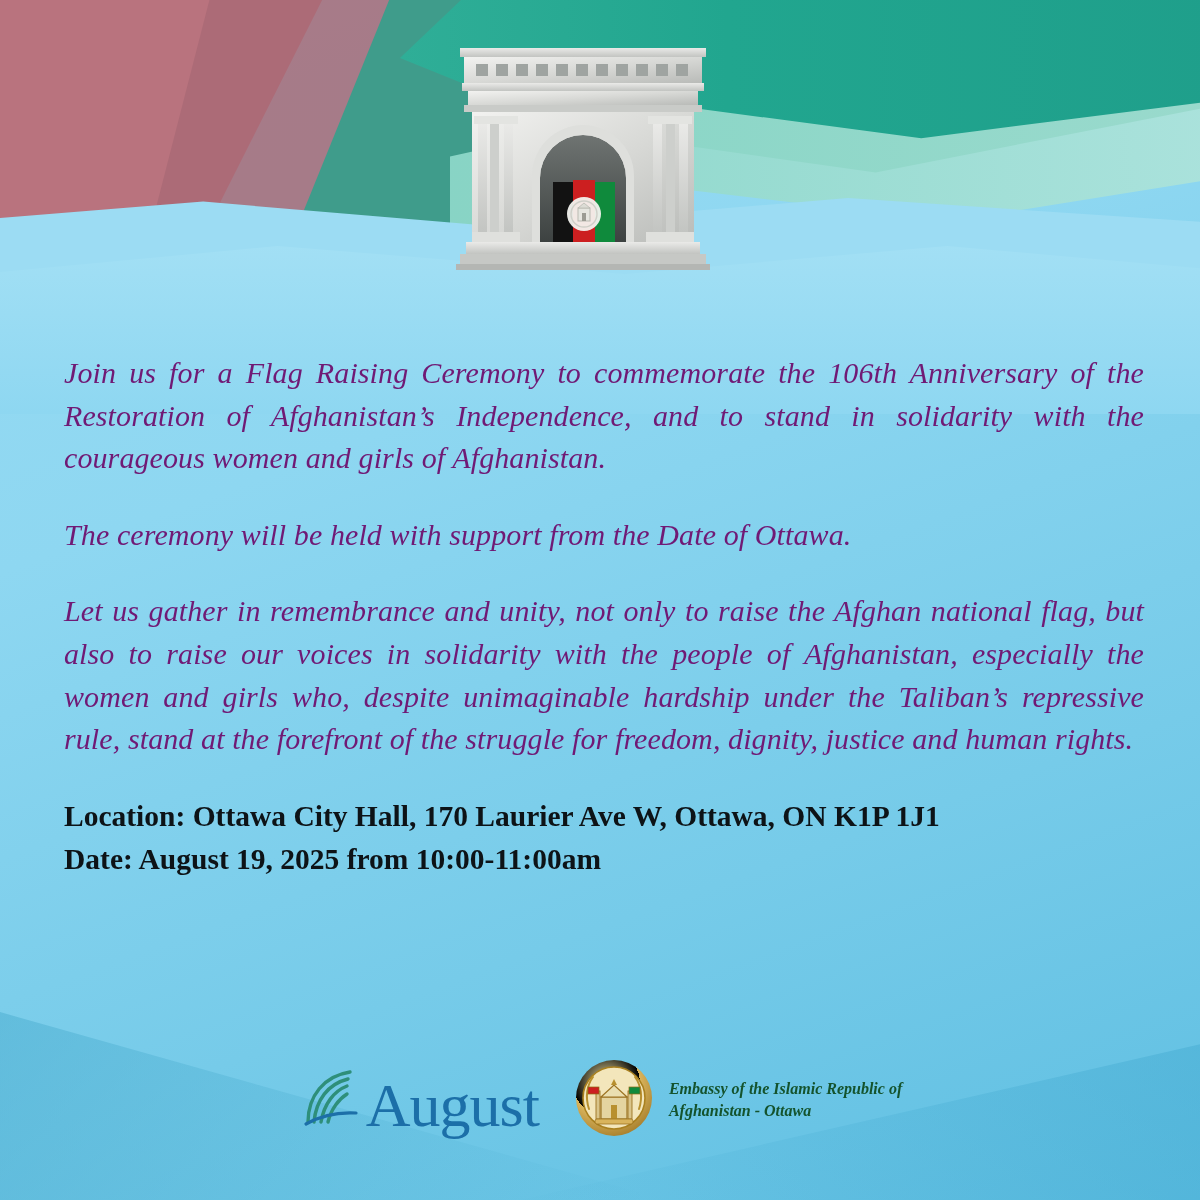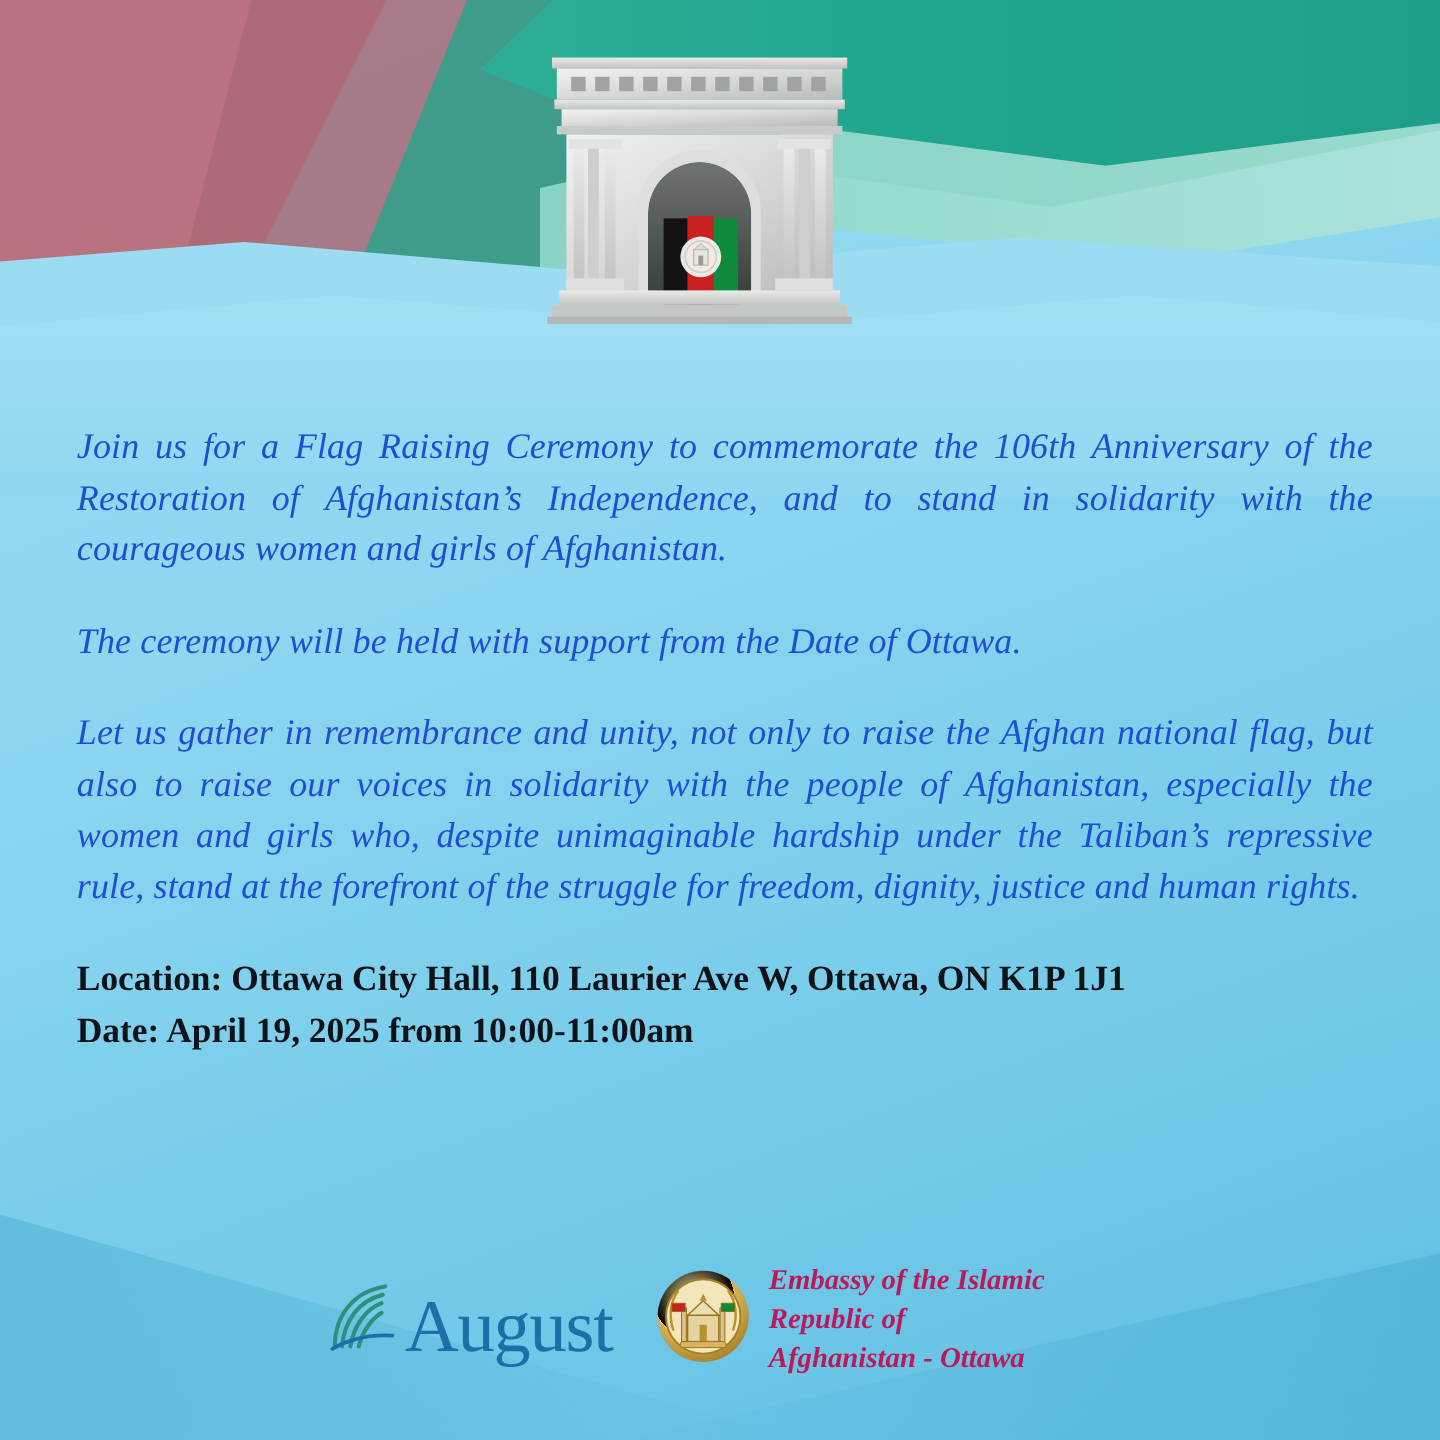--- a/index.html
+++ b/index.html
@@ -112,21 +112,21 @@
   .content {
     position: absolute;
     left: 64px;
     top: 352px;
     width: 1080px;
   }
   .para {
     font-size: 30px;
     line-height: 1.42;
     font-style: italic;
-    color: #1d4ed8;
+    color: #701a75;
     text-align: justify;
     margin: 0 0 34px 0;
     letter-spacing: .1px;
   }
   .para.last { }
 
   .details {
     font-size: 29.5px;
     line-height: 1.48;
     color: #0d1317;
@@ -160,23 +160,23 @@
   }
   .emb {
     display: flex;
     align-items: center;
     gap: 14px;
   }
   .emb-text {
     font-family: "Liberation Serif", serif;
     font-style: italic;
     font-weight: bold;
-    font-size: 24px;
+    font-size: 16px;
     line-height: 1.35;
-    color: #be185d;
+    color: #14532d;
     max-width: 290px;
   }
 </style>
 </head>
 <body>
 
 <div id="poster">
 
   <div class="bg-base"></div>
   <div class="wedge-rose"></div>
@@ -270,22 +270,22 @@
       <rect x="4" y="222" width="254" height="6" fill="#b4b6b3"></rect>
     </svg>
   </div>
 
   <div class="content">
     <p class="para">Join us for a Flag Raising Ceremony to commemorate the 106th Anniversary of the Restoration of Afghanistan’s Independence, and to stand in solidarity with the courageous women and girls of Afghanistan.</p>
     <p class="para">The ceremony will be held with support from the Date of Ottawa.</p>
     <p class="para last">Let us gather in remembrance and unity, not only to raise the Afghan national flag, but also to raise our voices in solidarity with the people of Afghanistan, especially the women and girls who, despite unimaginable hardship under the Taliban’s repressive rule, stand at the forefront of the struggle for freedom, dignity, justice and human rights.</p>
 
     <div class="details">
-      <div>Location: Ottawa City Hall, 110 Laurier Ave W, Ottawa, ON K1P 1J1</div>
-      <div>Date: April 19, 2025 from 10:00-11:00am</div>
+      <div>Location: Ottawa City Hall, 170 Laurier Ave W, Ottawa, ON K1P 1J1</div>
+      <div>Date: August 19, 2025 from 10:00-11:00am</div>
     </div>
   </div>
 
   <div class="footer">
 
     <div class="ottawa-logo">
       <span>
         <svg width="66" height="64" viewBox="0 0 66 64" xmlns="http://www.w3.org/2000/svg">
           <g fill="none" stroke="#2e8f7a" stroke-width="3.4" stroke-linecap="round">
             <path d="M10 56 C10 30 26 10 52 6"></path>

